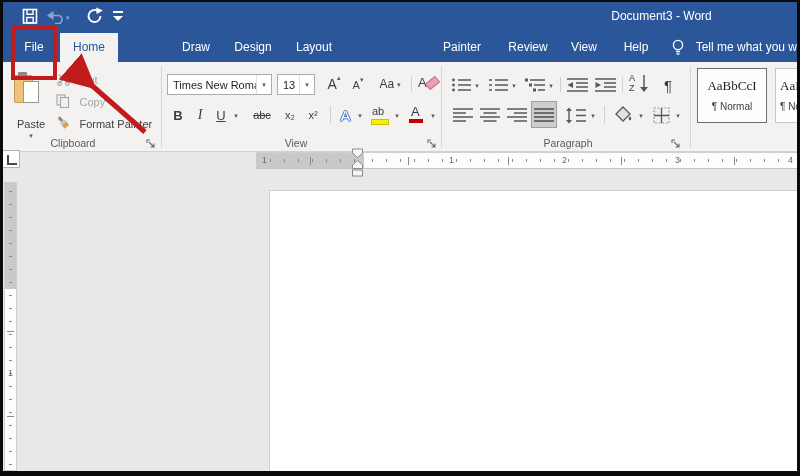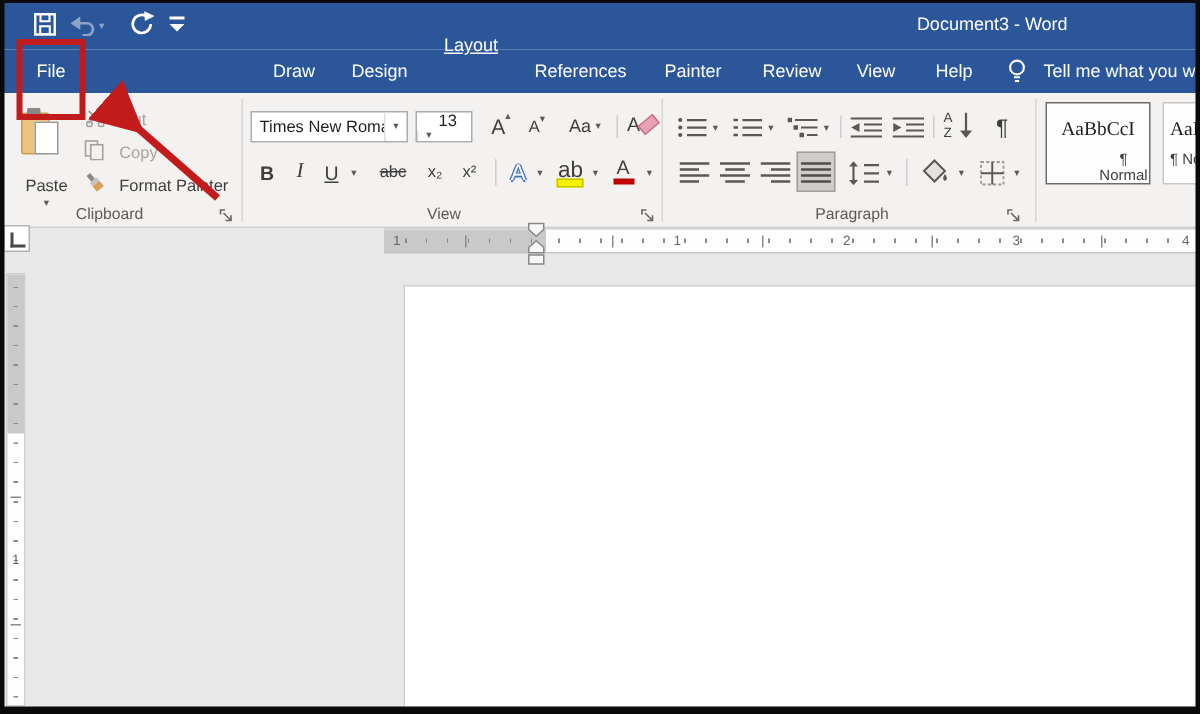--- a/index.html
+++ b/index.html
@@ -74,25 +74,25 @@
   <div class="abs" style="left:113px;top:11px;width:11px;height:12px;">
     <div style="width:10px;height:2px;background:#fff;"></div>
     <div style="width:0;height:0;margin-top:3px;border-left:5px solid transparent;border-right:5px solid transparent;border-top:5px solid #fff;"></div>
   </div>
 
   <div class="abs win-title" style="left:520px;top:0;width:283px;">Document3 - Word</div>
 
   <div class="abs tabrow"></div>
 
   <div class="abs tab" style="left:11px;top:33px;width:46px;">File</div>
+  <div class="abs tab tab-active" style="left:60px;top:33px;width:58px;">Home</div>
   <div class="abs tab centered" style="left:143px;top:33px;margin-top:34px;">Insert</div>
   <div class="abs tab centered" style="left:196px;top:33px;">Draw</div>
   <div class="abs tab centered" style="left:253px;top:33px;">Design</div>
-  <div class="abs tab centered" style="left:314px;top:16px;text-decoration:underline;">Layout</div>
-  <div class="abs tab centered" style="left:387px;top:33px;">References</div>
+  <div class="abs tab centered" style="left:314px;top:33px;">Layout</div>
   <div class="abs tab centered" style="left:462px;top:33px;">Painter</div>
   <div class="abs tab centered" style="left:528px;top:33px;">Review</div>
   <div class="abs tab centered" style="left:584px;top:33px;">View</div>
   <div class="abs tab centered" style="left:636px;top:33px;">Help</div>
 
   <svg class="abs" style="left:671px;top:39px;" width="14" height="17" viewBox="0 0 14 17">
     <circle cx="7" cy="6" r="4.6" fill="none" stroke="#fff" stroke-width="1.4"></circle>
     <path d="M5 12.5 h4 M5.6 15 h2.8" stroke="#fff" stroke-width="1.4"></path>
   </svg>
   <div class="abs tab" style="left:694px;top:33px;width:103px;text-align:right;white-space:nowrap;overflow:hidden;">Tell me what you w</div>
@@ -144,21 +144,21 @@
       </svg>
   </div>
   <div class="abs vdiv" style="left:161px;top:66px;height:82px;"></div>
 
   <div class="abs combo" style="left:167px;top:74px;width:105px;height:21px;">
     <span class="txt">Times New Roma</span>
     <span class="cwrap">
         <span class="caret">▾</span>
       </span>
   </div>
-  <div class="abs combo" style="left:277px;top:74px;width:38px;height:21px;flex-direction:column;">
+  <div class="abs combo" style="left:277px;top:74px;width:38px;height:21px;">
     <span class="txt">13</span>
     <span class="cwrap">
         <span class="caret">▾</span>
       </span>
   </div>
 
   <div class="abs rbtn" style="left:323px;top:74px;width:22px;height:20px;">
     <span style="font-size:14px;">A</span>
       <span class="caret" style="align-self:flex-start;">▴</span>
   </div>
@@ -200,21 +200,21 @@
   <div class="abs minidiv" style="left:330px;top:106px;height:18px;"></div>
 
   <div class="abs rbtn" style="left:337px;top:103px;width:17px;height:24px;font-size:15px;color:#fff;text-shadow:-1px 0 #4472C4,1px 0 #4472C4,0 -1px #4472C4,0 1px #4472C4;">
       <span>A</span>
     </div>
   <div class="abs rbtn caret" style="left:355px;top:103px;width:10px;height:24px;">
       <span>▾</span>
     </div>
 
   <div class="abs" style="left:370px;top:105px;width:20px;height:20px;">
-    <span class="abs" style="left:2px;top:0;font-size:15px;color:#3f3e3d;">ab</span>
+    <span class="abs" style="left:2px;top:0;font-size:11px;color:#3f3e3d;">ab</span>
     <div class="abs" style="left:1px;top:14px;width:16px;height:4px;background:#F5F000;border:1px solid #c9c400;"></div>
   </div>
   <div class="abs rbtn caret" style="left:392px;top:103px;width:10px;height:24px;">
       <span>▾</span>
     </div>
 
   <div class="abs" style="left:408px;top:104px;width:18px;height:22px;">
     <span class="abs" style="left:3px;top:0;font-size:13px;color:#3f3e3d;">A</span>
     <div class="abs" style="left:1px;top:15px;width:14px;height:4px;background:#C00000;"></div>
   </div>
@@ -352,21 +352,21 @@
   <div class="abs grp-label" style="left:520px;top:137px;width:96px;">Paragraph</div>
   <div class="abs launcher" style="left:671px;top:139px;">
     <svg width="10" height="10" viewBox="0 0 10 10">
         <path d="M1 4 V1 H4 M3 3 L8 8 M8 4.5 V8 H4.5" fill="none" stroke="#6a6866" stroke-width="1.1"></path>
       </svg>
   </div>
   <div class="abs vdiv" style="left:690px;top:66px;height:82px;"></div>
 
   <div class="abs style-card" style="left:697px;top:68px;width:70px;height:55px;border:1px solid #6e6c6a;box-shadow:inset 0 0 0 1px #fff;">
     <div class="style-sample" style="margin-top:10px;">AaBbCcI</div>
-    <div class="style-name" style="margin-top:8px;margin-left:34px;">¶ Normal</div>
+    <div class="style-name" style="margin-top:8px;">¶ Normal</div>
   </div>
   <div class="abs style-card" style="left:775px;top:68px;width:70px;height:55px;border:1px solid #c8c6c4;text-align:left;">
     <div class="style-sample" style="margin:10px 0 0 4px;">AaB</div>
     <div class="style-name" style="margin:8px 0 0 4px;">¶ No</div>
   </div>
 
   <div class="abs docbg" style="left:3px;top:152px;width:794px;height:319px;"></div>
   <div class="abs page" style="left:269px;top:190px;width:529px;height:281px;"></div>
 
   <div class="abs hruler" style="left:256px;top:152px;width:542px;height:17px;">

